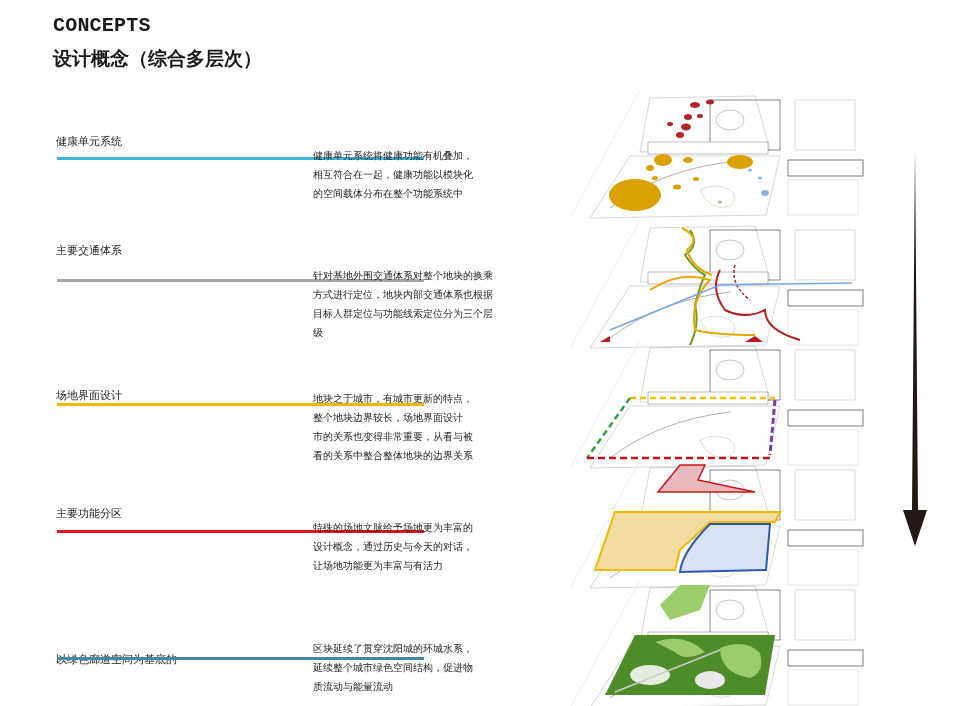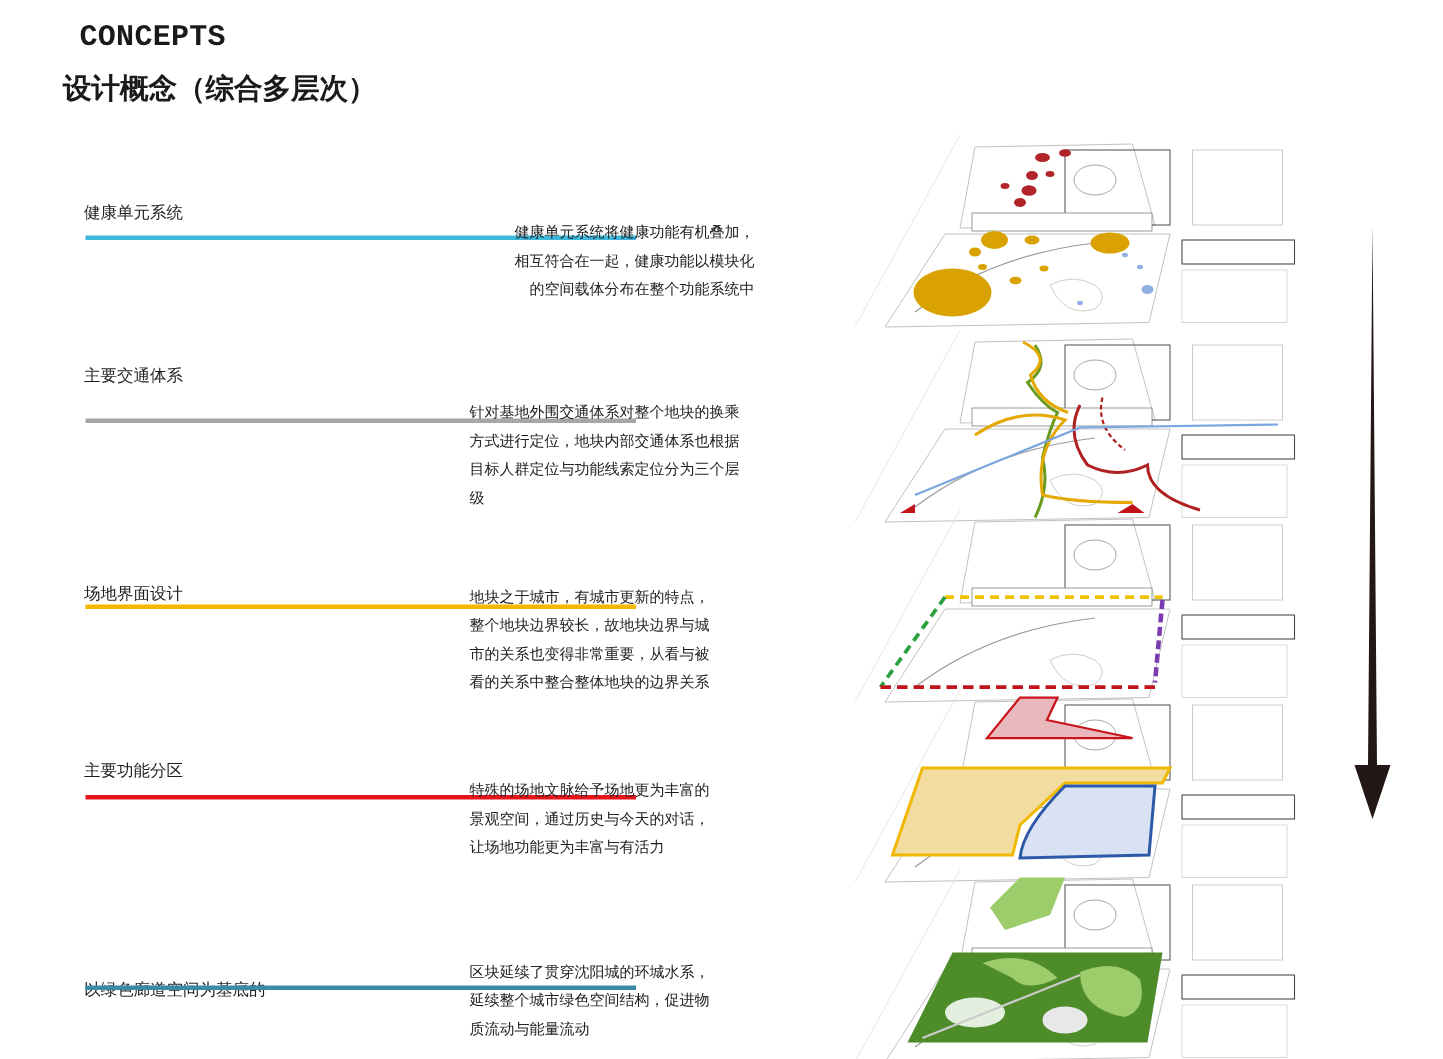--- a/index.html
+++ b/index.html
@@ -1,34 +1,34 @@
 <!DOCTYPE html>
 <html><head>
 <meta charset="utf-8">
 <style>
   html, body { margin:0; padding:0; background:#ffffff; }
   body { width:962px; height:706px; position:relative; overflow:hidden; font-family:"DejaVu Sans", sans-serif; color:#1a1a1a; }
   .hdr-en { position:absolute; left:53px; top:14px; font-family:Liberation Mono, monospace; font-weight:bold; font-size:20px; letter-spacing:0.2px; }
-  .hdr-cn { position:absolute; left:42px; top:46px; font-weight:bold; font-size:19px;text-align:center; }
+  .hdr-cn { position:absolute; left:53px; top:46px; font-weight:bold; font-size:19px;text-align:center; }
   .sec-title { position:absolute; left:56px; font-size:11px; line-height:22px; color:#1e1e1e; }
   .sec-line { position:absolute; left:57px; width:367px; height:3px; }
   .sec-desc { position:absolute; left:313px; width:190px; font-size:10px; line-height:19px; color:#222; }
   .diagram { position:absolute; left:570px; top:90px; width:300px; height:616px; }
   .arrow { position:absolute; left:895px; top:150px; width:40px; height:400px; }
 </style>
 </head>
 <body>
 
 <div class="hdr-en">CONCEPTS</div>
 <div class="hdr-cn">设计概念（综合多层次）</div>
 
 <div>
   <div class="sec-title" style="top:131px;">健康单元系统</div>
   <div class="sec-line" style="top: 157px; background: rgb(61, 184, 220);"></div>
-  <div class="sec-desc" style="top:146px;text-align:right;">
+  <div class="sec-desc" style="top:146px;">
     <div>健康单元系统将健康功能有机叠加，</div>
     <div>相互符合在一起，健康功能以模块化</div>
     <div>的空间载体分布在整个功能系统中</div>
   </div>
 </div>
 
 <div>
   <div class="sec-title" style="top:240px;">主要交通体系</div>
   <div class="sec-line" style="top: 279px; background: rgb(166, 166, 166);"></div>
   <div class="sec-desc" style="top:266px;">
@@ -37,32 +37,32 @@
     <div>目标人群定位与功能线索定位分为三个层</div>
     <div>级</div>
   </div>
 </div>
 
 <div>
   <div class="sec-title" style="top:365px;margin-top:20px;">场地界面设计</div>
   <div class="sec-line" style="top: 403px; background: rgb(245, 184, 0);"></div>
   <div class="sec-desc" style="top:389px;">
     <div>地块之于城市，有城市更新的特点，</div>
-    <div>整个地块边界较长，故地块边界与城</div>
+    <div>整个地块边界较长，场地界面设计</div>
     <div>市的关系也变得非常重要，从看与被</div>
     <div>看的关系中整合整体地块的边界关系</div>
   </div>
 </div>
 
 <div>
   <div class="sec-title" style="top:503px;">主要功能分区</div>
   <div class="sec-line" style="top: 530px; background: rgb(232, 20, 27);"></div>
   <div class="sec-desc" style="top:518px;">
     <div>特殊的场地文脉给予场地更为丰富的</div>
-    <div>景观空间，通过历史与今天的对话，</div>
+    <div>设计概念，通过历史与今天的对话，</div>
     <div>让场地功能更为丰富与有活力</div>
   </div>
 </div>
 
 <div>
   <div class="sec-title" style="top:650px; line-height:20px;">
     <div>以绿色廊道空间为基底的</div>
   </div>
   <div class="sec-line" style="top: 657px; background: rgb(58, 138, 168);"></div>
   <div class="sec-desc" style="top:639px;">

